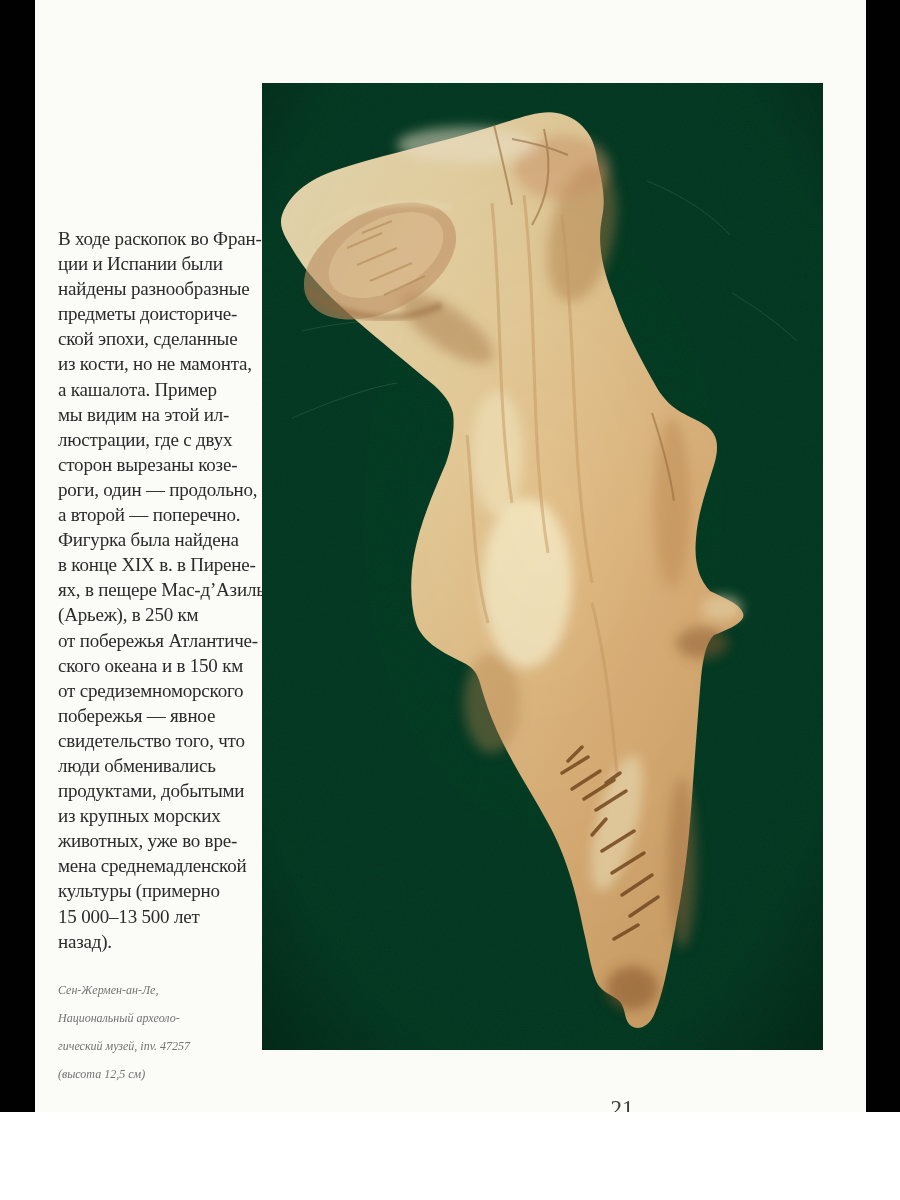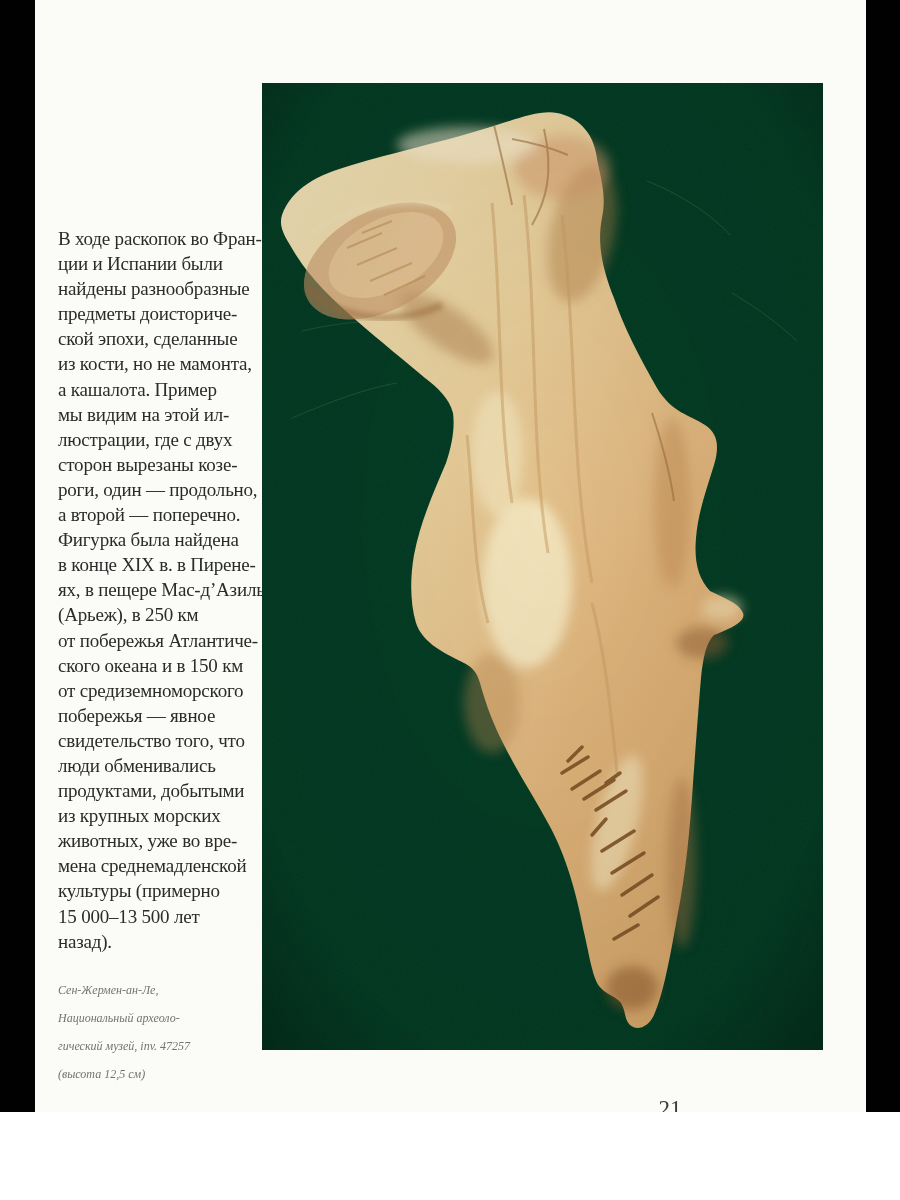--- a/index.html
+++ b/index.html
@@ -22,21 +22,21 @@
   }
   .caption{
     position:absolute; left:58px; top:976px; width:232px;
     font-size:12px; line-height:28px; color:#737373;
     font-style:italic; white-space:pre-line;
   }
   .rule{position:absolute; height:2px; background:#8d93c4; opacity:.85;}
   .rule-long{left:44px; top:1117px; width:574px;}
   .rule-short{left:680px; top:1117px; width:84px;}
   .page-number{
-    position:absolute; left:644px; top:1096px; width:52px;
+    position:absolute; left:596px; top:1096px; width:52px;
     text-align:center; font-size:23px; color:#3c3c3c;
   }
   .chapter-footer{
     position:absolute; left:44px; top:1131px; width:560px;
     display:flex; gap:15px;
     font-size:17px; color:#a4a4b0; letter-spacing:.6px;
   }
 </style>
 </head>
 <body>

